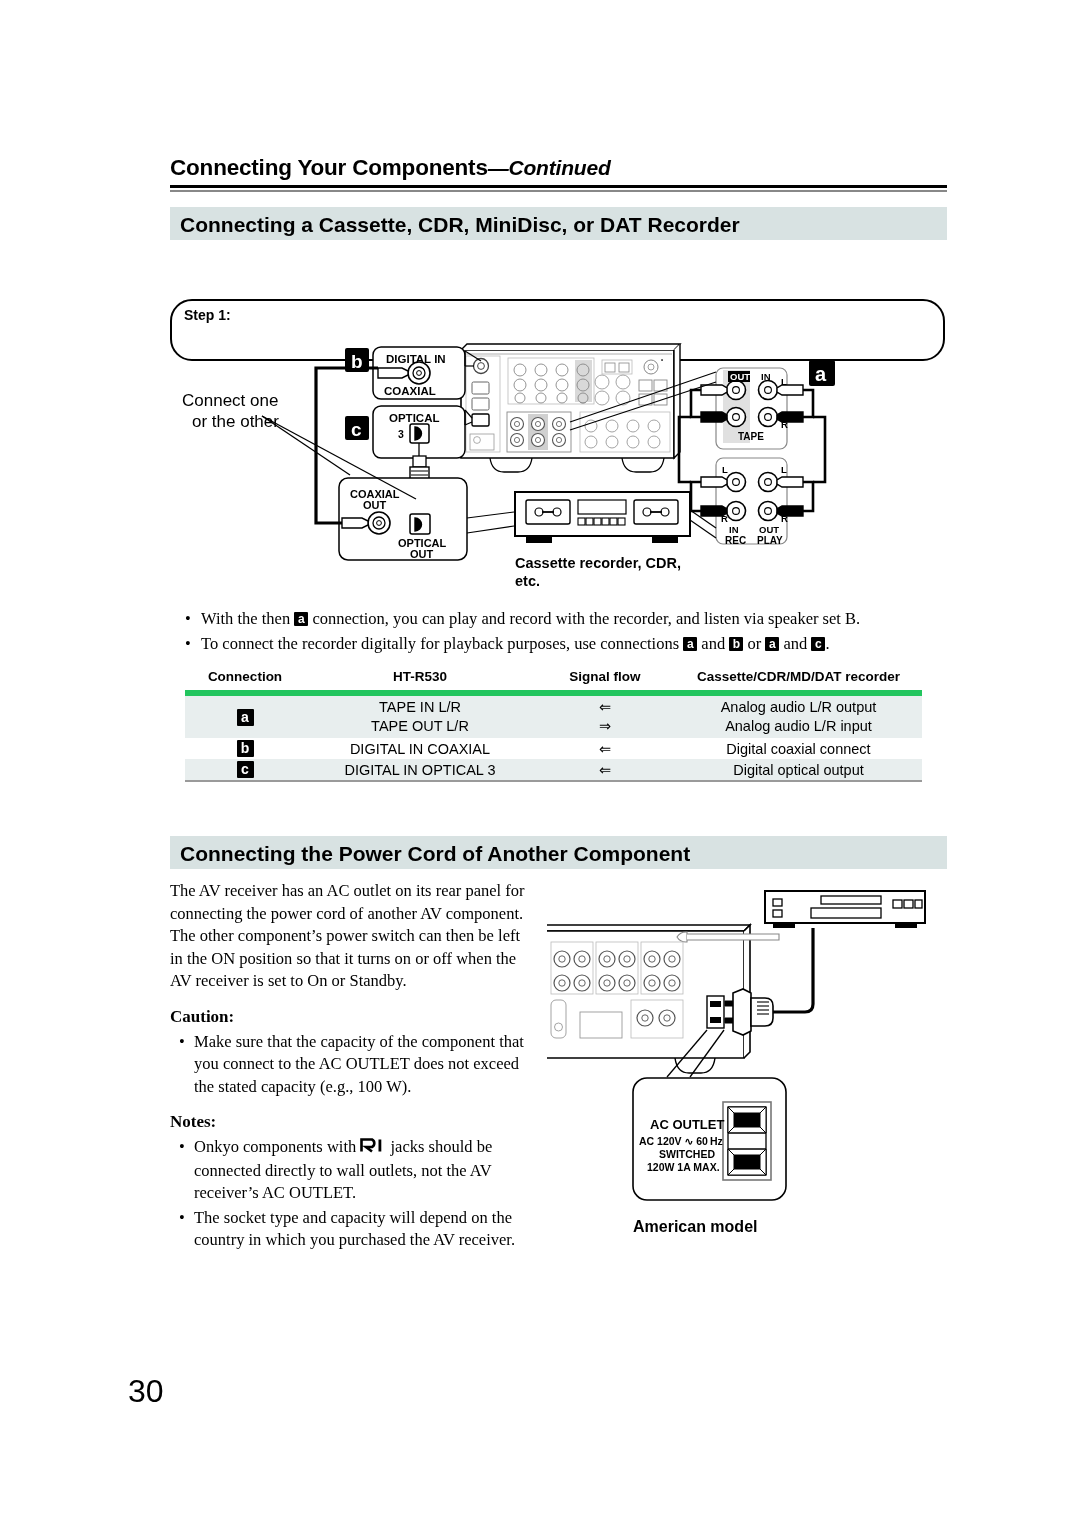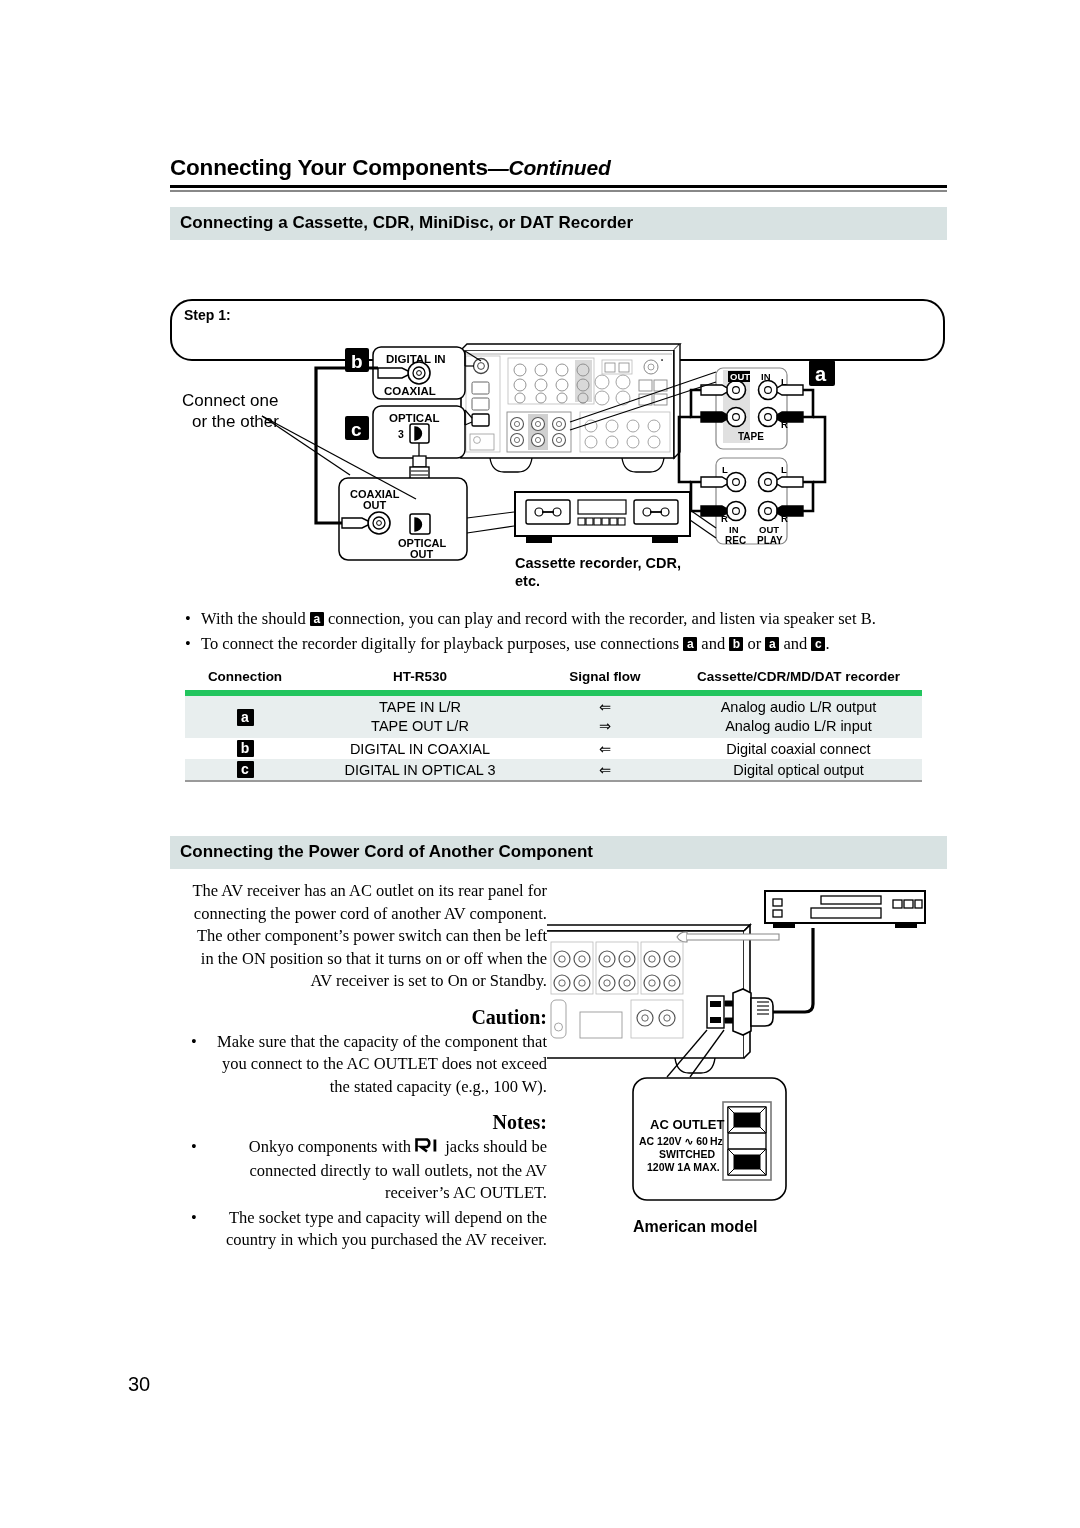--- a/index.html
+++ b/index.html
@@ -26,21 +26,21 @@
   .rh-rule-thick{height:3px;background:#000;margin-top:4px;}
   .rh-rule-thin{height:2px;background:#888;margin-top:2px;}
 
   
   .band{
     position:absolute;left:163px;width:777px;height:33px;
     background:#d8e2e2;
   }
   .band span{
     font-family:"Liberation Sans", sans-serif;
-    font-weight:bold;font-size:17px;
+    font-weight:bold;font-size:21px;
     position:absolute;left:10px;top:6px;white-space:nowrap;
   }
   #band-cassette{top:207px;}
   #band-power{top:836px;}
 
   
   #step-box{
     position:absolute;left:163px;top:262px;width:771px;height:58px;
     border:2px solid #000;border-radius:22px;margin-top:37px;
   }
@@ -83,34 +83,34 @@
     font-size:14.5px;text-align:center;padding:2px 0;
   }
   #conn-table tr.shade td{background:#e8eeee;}
   #conn-table tr.last td{border-bottom:2px solid #9a9a9a;}
   .flow{font-size:17px;}
   .two-line{line-height:19px;}
 
   
   #power-body{
     position:absolute;left:163px;top:880px;width:365px;
-    font-size:16.5px;line-height:22.6px;text-align:right;margin-left:12px;
+    font-size:16.5px;line-height:22.6px;text-align:left;
   }
   #power-body p{margin:0 0 13px 0;}
-  .subhead{font-weight:bold;font-size:20px;margin:0 0 2px 0;font-family:"Liberation Serif", serif;}
+  .subhead{font-weight:bold;font-size:17px;margin:0 0 2px 0;font-family:"Liberation Serif", serif;}
   .note-list{margin:0 0 13px 0;padding:0;list-style:none;}
   .note-list li{position:relative;padding-left:24px;margin-bottom:2px;line-height:22.6px;}
   .note-list li .dot{position:absolute;left:9px;top:0;}
   .ri{display:inline-block;vertical-align:-1px;}
 
   
   #page-number{
     position:absolute;left:121px;top:1373px;
     font-family:"Liberation Sans", sans-serif;
-    font-size:20px;
+    font-size:32px;
   }
 
   
   .fig{position:absolute;}
   .fig svg{display:block;}
   .sanslbl{font-family:"Liberation Sans", sans-serif;}
 </style>
 </head>
 <body>
 
@@ -409,21 +409,21 @@
         <rect x="175" y="86" width="24" height="24" rx="2" fill="#000"></rect>
         <text x="181" y="106" class="sanslbl" font-size="19" font-weight="bold" fill="#fff">c</text>
         <rect x="639" y="30" width="26" height="26" rx="2" fill="#000"></rect>
         <text x="645" y="51" class="sanslbl" font-size="20" font-weight="bold" fill="#fff">a</text>
       </g>
     </svg>
   </div>
 
   <div class="bullets">
     <div class="bullet">
-      <span class="dot">•</span><span>With the should </span><span class="badge">a</span><span> connection, you can play and record with the recorder, and listen via speaker set B.</span>
+      <span class="dot">•</span><span>With the then </span><span class="badge">a</span><span> connection, you can play and record with the recorder, and listen via speaker set B.</span>
     </div>
     <div class="bullet">
       <span class="dot">•</span><span>To connect the recorder digitally for playback purposes, use connections </span><span class="badge">a</span><span> and </span><span class="badge">b</span><span> or </span><span class="badge">a</span><span> and </span><span class="badge">c</span><span>.</span>
     </div>
   </div>
 
   <table id="conn-table">
     <thead>
       <tr>
         <th style="width:120px">Connection</th>

